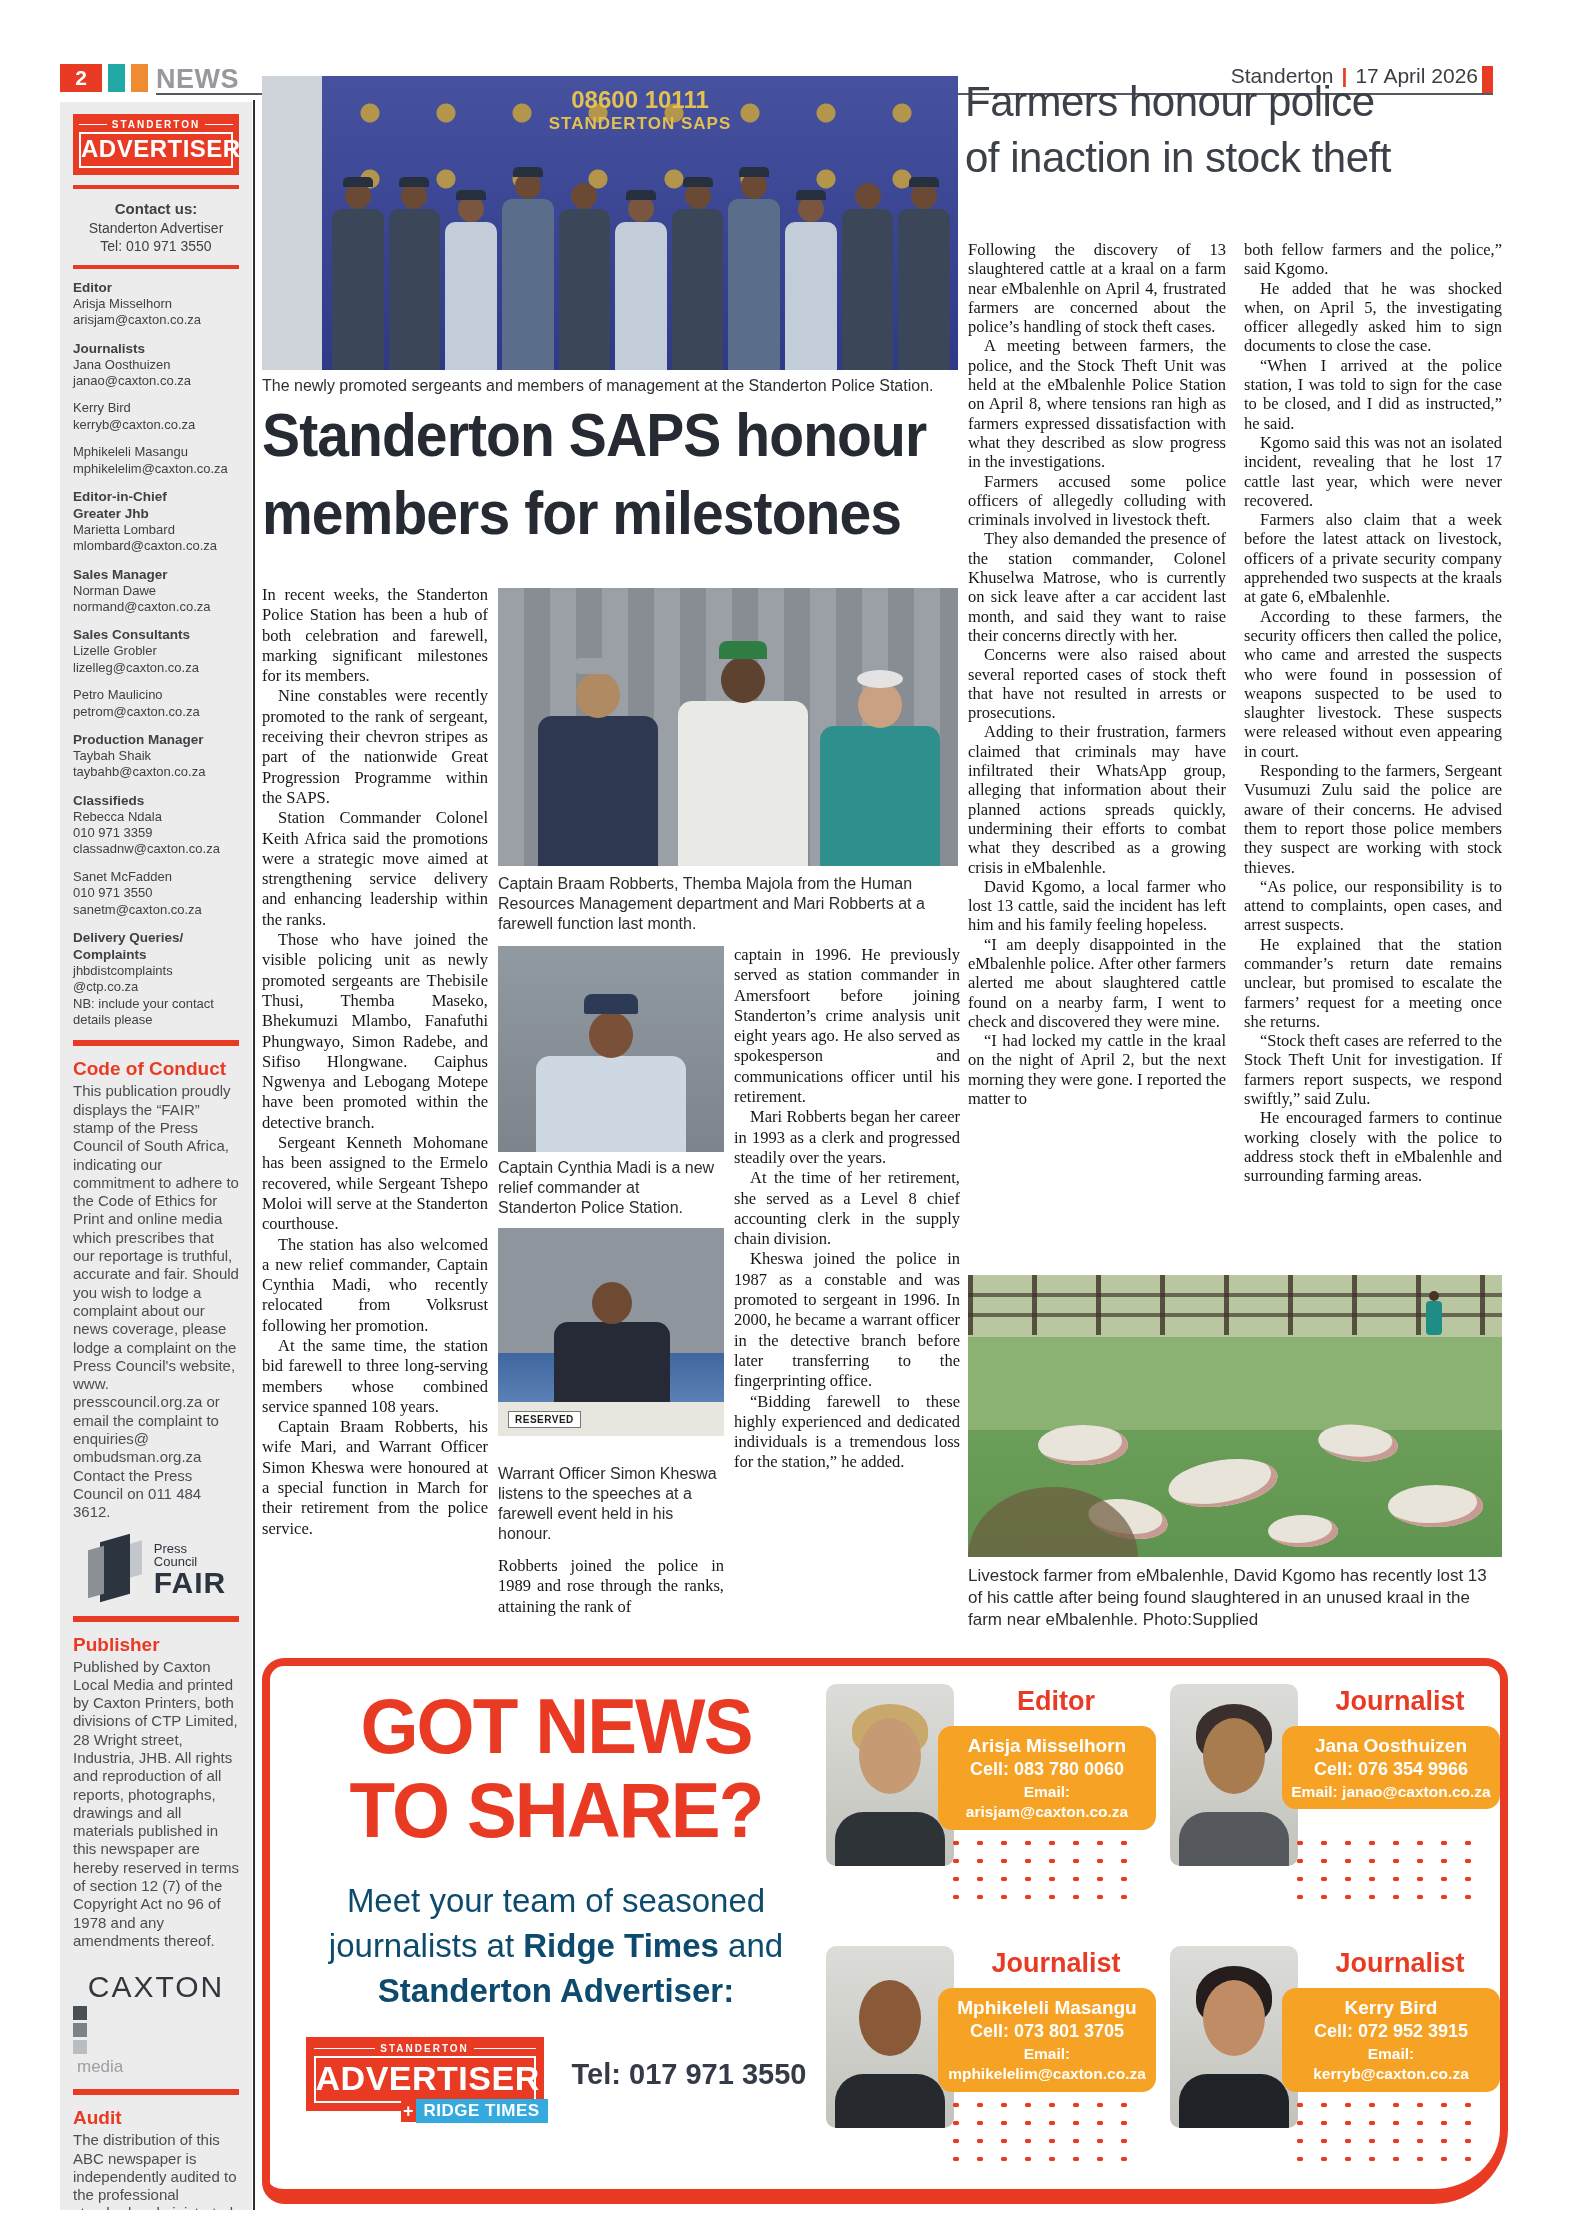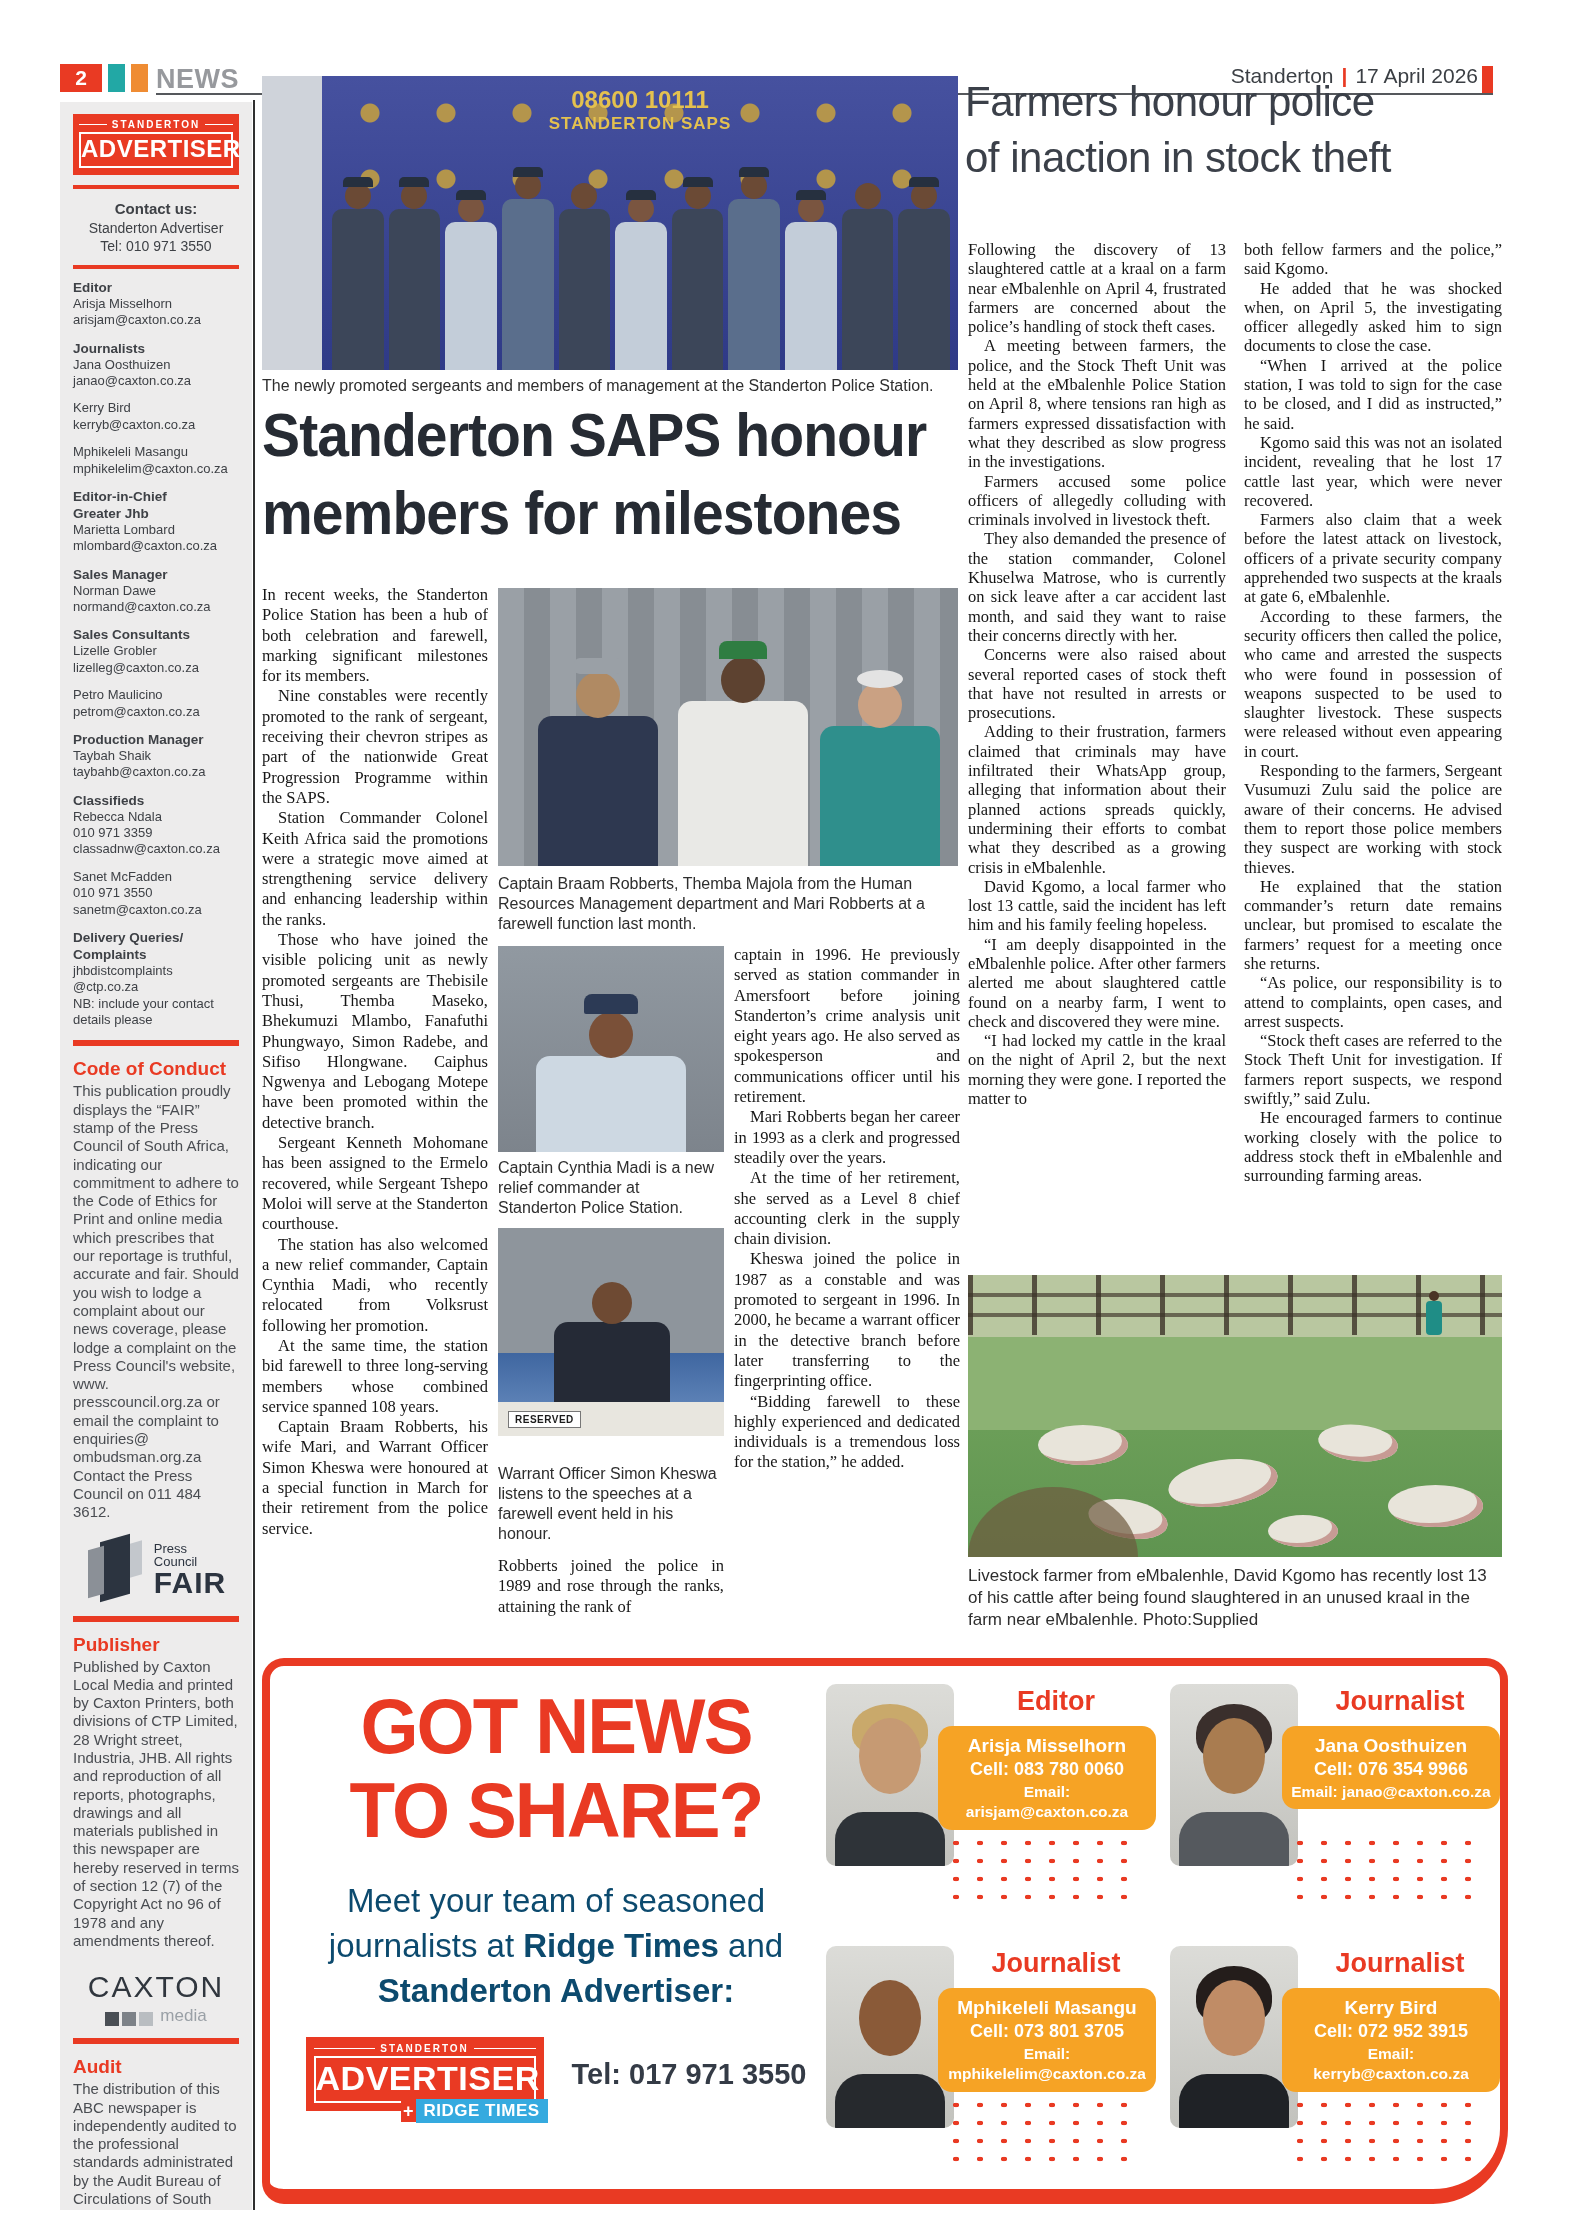--- a/index.html
+++ b/index.html
@@ -40,21 +40,21 @@
   .fair-shape{position:relative;width:58px;height:68px;}
   .fair-shape i{position:absolute;display:block;}
   .fair-shape .f1{left:14px;top:2px;width:30px;height:60px;background:#2c3440;transform:skewY(-16deg);}
   .fair-shape .f2{left:2px;top:12px;width:16px;height:48px;background:#8b9097;transform:skewY(-16deg);}
   .fair-shape .f3{left:44px;top:6px;width:12px;height:34px;background:#c3c7cc;transform:skewY(-16deg);}
   .fair-text{line-height:1;color:#2c3440;}
   .fair-text .sm{font-size:13px;}
   .fair-text .big{font-size:30px;font-weight:700;letter-spacing:1px;}
   .caxton-logo{text-align:center;margin:12px 0 6px;color:#30363e;}
   .caxton-name{font-size:30px;letter-spacing:2px;margin-top:20px;}
-  .caxton-sub{display:flex;align-items:flex-end;justify-content:center;gap:3px;margin-top:2px;}
+  .caxton-sub{display:flex;align-items:flex-start;justify-content:center;gap:3px;margin-top:2px;flex-direction:column;}
   .caxton-sub b{width:14px;height:14px;display:inline-block;}
   .caxton-sub .b1{background:#4a4f55;}.caxton-sub .b2{background:#7d8288;}.caxton-sub .b3{background:#b9bdc1;}
   .caxton-sub span{color:#9aa0a6;font-size:17px;margin-left:4px;}
 
   
   .photo{position:absolute;overflow:hidden;}
   .group-photo{left:262px;top:76px;width:696px;height:294px;background:linear-gradient(#46519f,#2f3a87);}
   .group-photo .wall{position:absolute;left:0;top:0;width:60px;height:100%;background:#cfd3da;}
   .badge-row{position:absolute;left:70px;right:0;top:4px;height:140px;opacity:.85;
              background-image:radial-gradient(circle,#c8a23e 9px,rgba(0,0,0,0) 10px);background-size:76px 66px;}
@@ -405,22 +405,22 @@
     </div>
   <div class="col s-col" style="left:1244px;">
 
   <p>both fellow farmers and the police,” said Kgomo.</p>
       <p>He added that he was shocked when, on April 5, the investigating officer allegedly asked him to sign documents to close the case.</p>
       <p>“When I arrived at the police station, I was told to sign for the case to be closed, and I did as instructed,” he said.</p>
       <p>Kgomo said this was not an isolated incident, revealing that he lost 17 cattle last year, which were never recovered.</p>
       <p>Farmers also claim that a week before the latest attack on livestock, officers of a private security company apprehended two suspects at the kraals at gate 6, eMbalenhle.</p>
       <p>According to these farmers, the security officers then called the police, who came and arrested the suspects who were found in possession of weapons suspected to be used to slaughter livestock. These suspects were released without even appearing in court.</p>
       <p>Responding to the farmers, Sergeant Vusumuzi Zulu said the police are aware of their concerns. He advised them to report those police members they suspect are working with stock thieves.</p>
+      <p>“As police, our responsibility is to attend to complaints, open cases, and arrest suspects.</p>
       <p>He explained that the station commander’s return date remains unclear, but promised to escalate the farmers’ request for a meeting once she returns.</p>
-      <p>“As police, our responsibility is to attend to complaints, open cases, and arrest suspects.</p>
       <p>“Stock theft cases are referred to the Stock Theft Unit for investigation. If farmers report suspects, we respond swiftly,” said Zulu.</p>
       <p>He encouraged farmers to continue working closely with the police to address stock theft in eMbalenhle and surrounding farming areas.</p>
     </div>
 
   <div class="photo stock-photo">
     <div class="fence"></div>
     <div class="rail"></div>
     <div class="rail rail2"></div>
     <div class="herder"></div>
     <div class="carc c1"></div>

